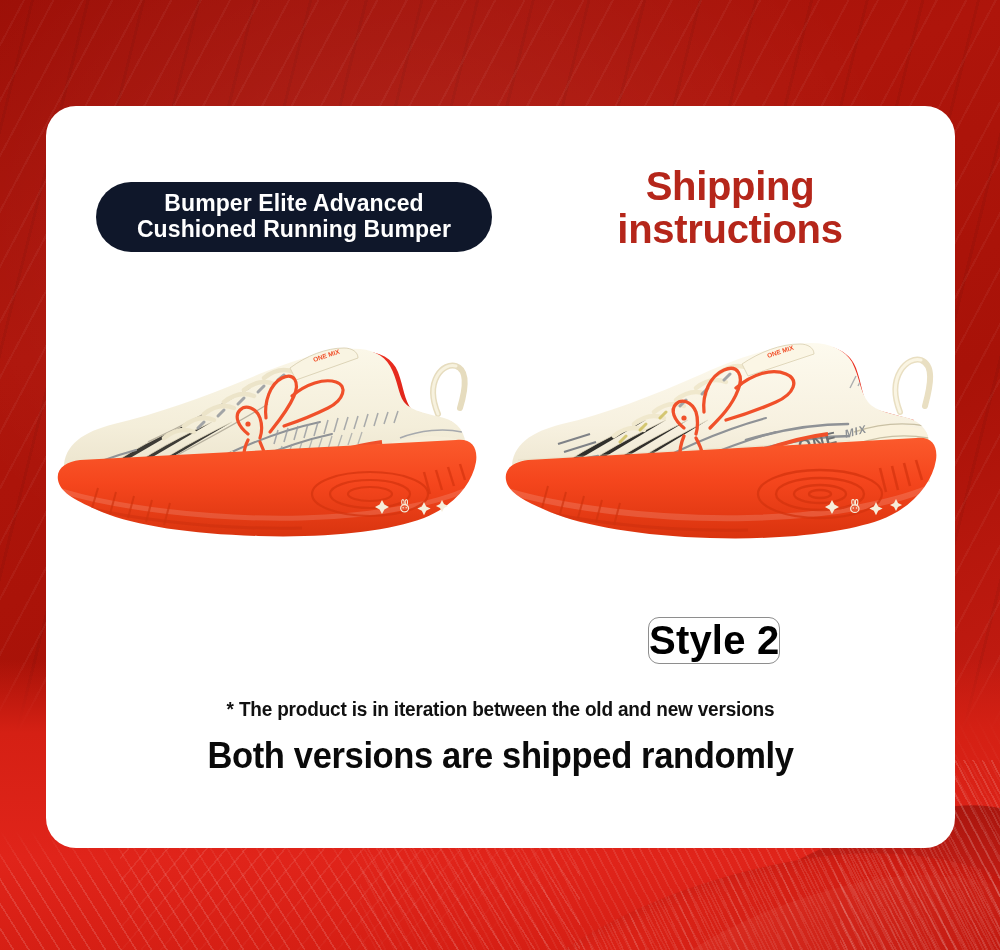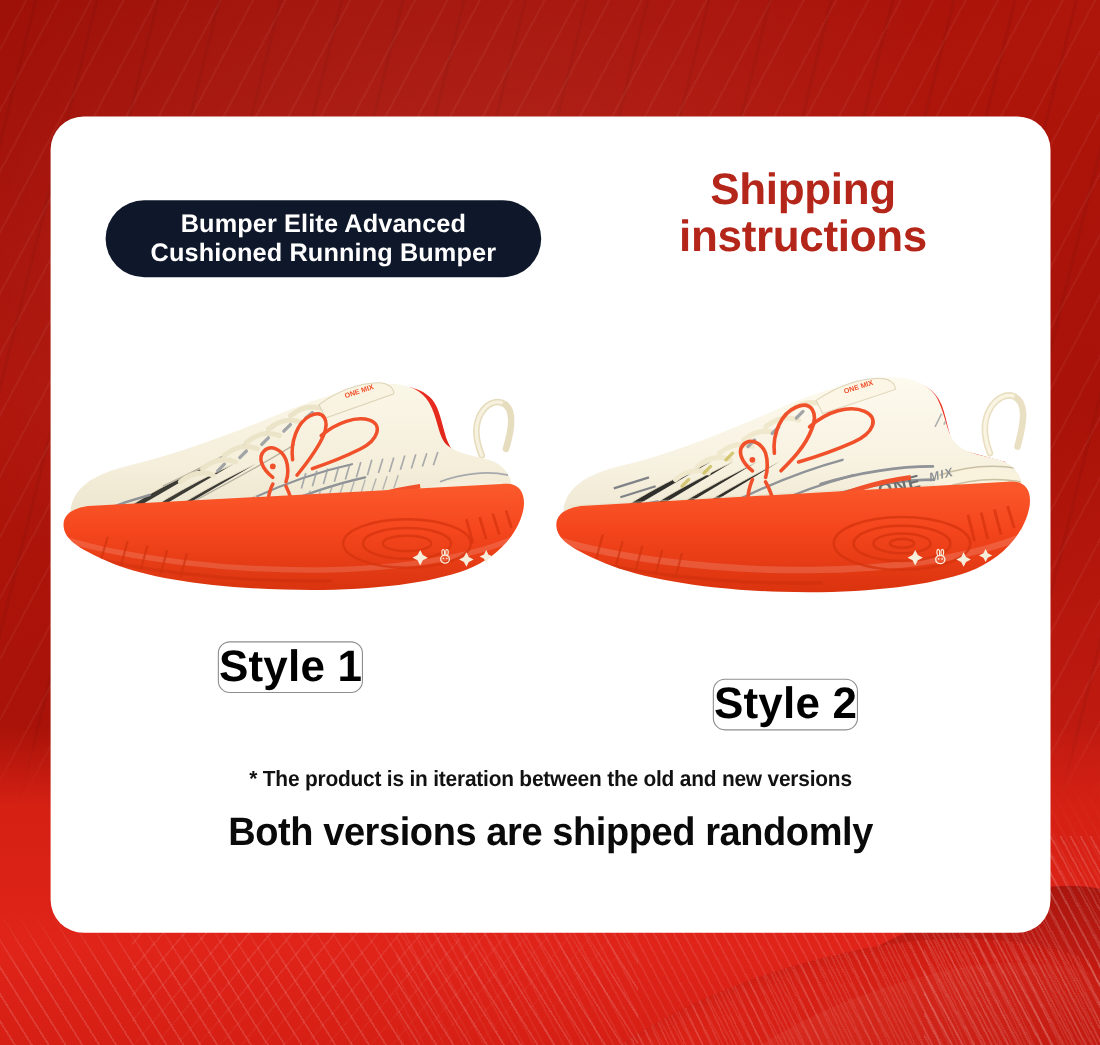--- a/index.html
+++ b/index.html
@@ -171,21 +171,21 @@
   <div class="bg-hatch-redge"></div>
 </div>
 
 <div id="card">
 
   <div class="pill" style="left:50px; top:76px;">
     <span>Bumper Elite Advanced</span>
     <span>Cushioned  Running Bumper</span>
   </div>
 
-  <div class="ship-head" style="left:509px; top:45px;">
+  <div class="ship-head" style="left:509px; top:59px;">
     <span class="l1">Shipping</span>
     <span class="l2">instructions</span>
   </div>
 
   <div class="shoe-wrap" style="left:6px; top:216px; width:430px; height:240px;">
     <svg viewBox="0 0 430 240" width="430" height="240">
       <defs>
         <linearGradient id="up1" x1="0" y1="0" x2="0" y2="1">
           <stop offset="0" stop-color="#fbf7e8"></stop>
             <stop offset=".55" stop-color="#f4eeda"></stop>
@@ -541,23 +541,20 @@
           <ellipse cx="4" cy="7" rx="4.4" ry="4" fill="none" stroke="#f6eedb" stroke-width="1.3"></ellipse>
           <path d="M1.5 3.5 C0 -0.5 1 -3 2.4 -2.6 C3.8 -2.2 3.6 .6 3.2 3.2" fill="none" stroke="#f6eedb" stroke-width="1.2"></path>
           <path d="M6.5 3.4 C8 -0.6 7 -3 5.6 -2.6 C4.2 -2.2 4.6 .6 5 3.2" fill="none" stroke="#f6eedb" stroke-width="1.2"></path>
           <circle cx="2.4" cy="6.4" r=".8"></circle>
             <circle cx="5.8" cy="6.4" r=".8"></circle>
         </g>
       </g>
     </svg>
   </div>
 
-  <div class="style-box" style="left:152px; top:477px;">
-    <span>Style 1</span>
-  </div>
   <div class="style-box" style="left:602px; top:479px;margin-top:32px;">
     <span>Style 2</span>
   </div>
 
   <div class="foot-note" style="top:592px;">* The product is in iteration between the old and new versions</div>
   <div class="foot-main" style="top:629px;">Both versions are shipped randomly</div>
 
 </div>
 
 </body></html>

